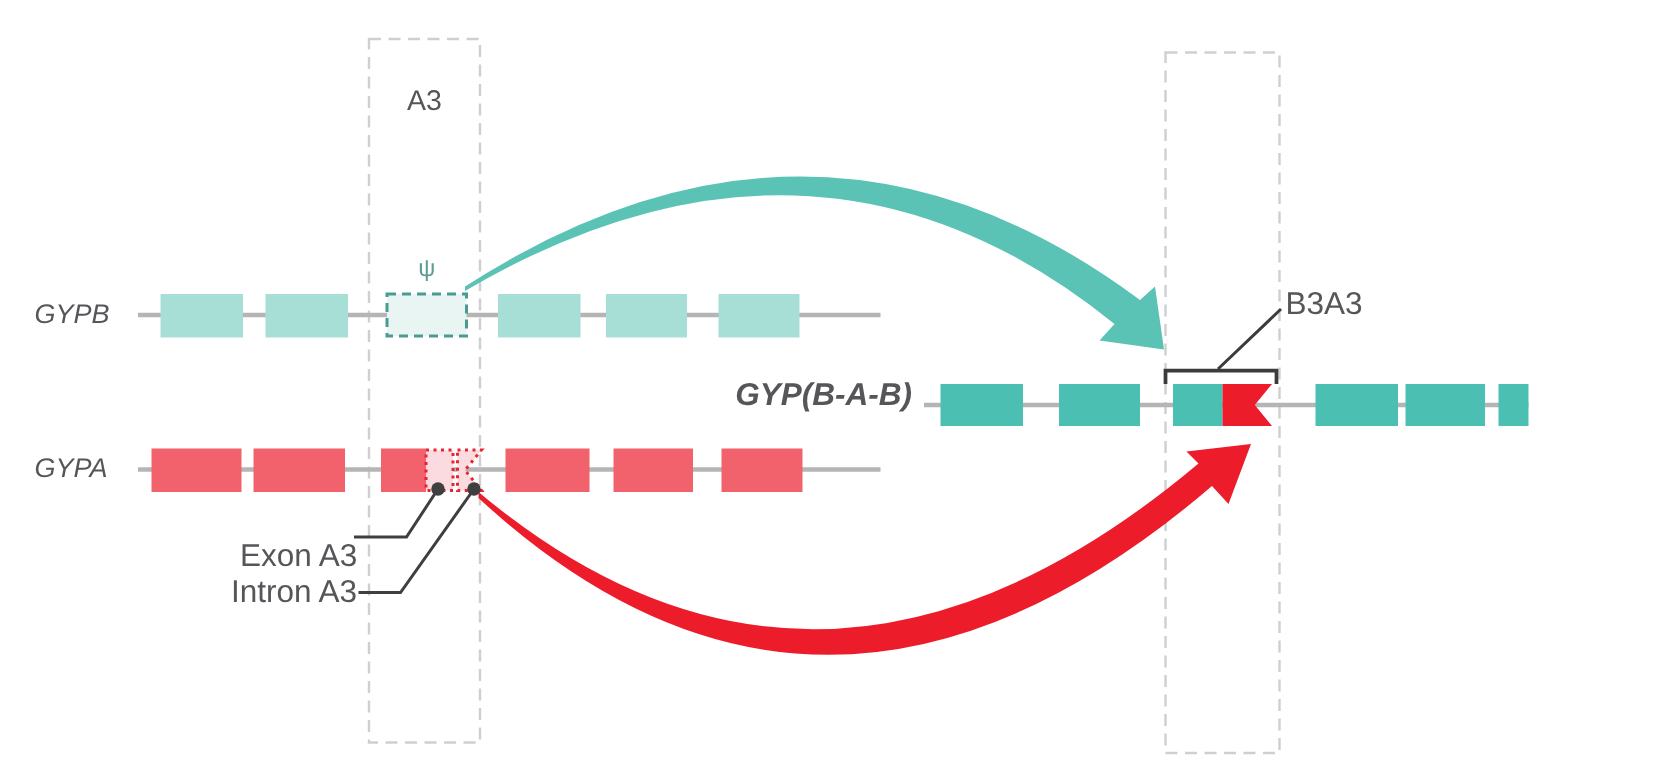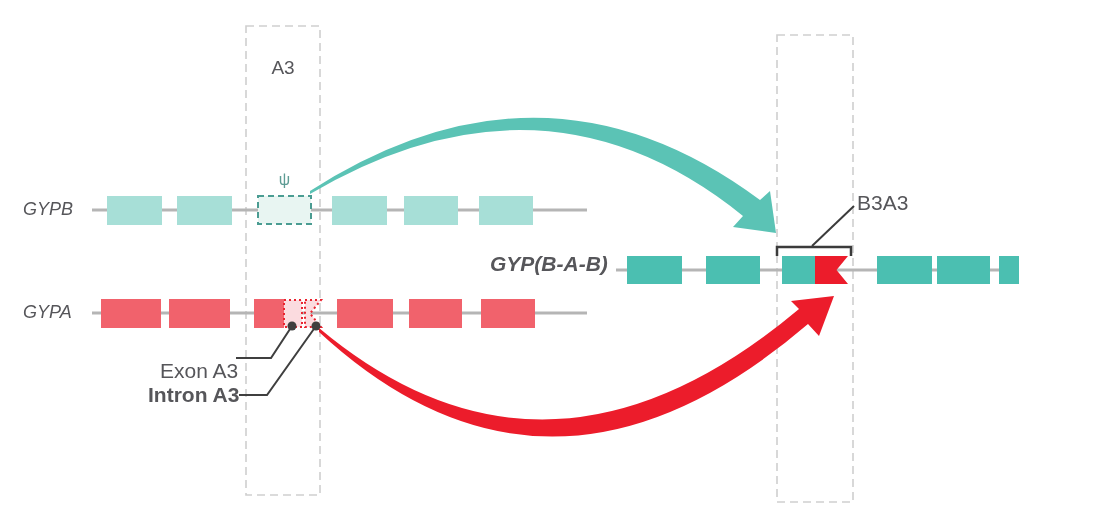--- a/index.html
+++ b/index.html
@@ -23,21 +23,21 @@
   .lbl {
     position: absolute;
     color: #56565a;
     font-size: 21px;
     line-height: 21px;
     white-space: nowrap;
   }
   .italic { font-style: italic; }
   .bold-italic { font-style: italic; font-weight: bold; }
   .center { text-align: center; }
-  .right { text-align: left; }
+  .right { text-align: right; }
   .psi { color: #5e9c94; font-size: 16px; }
   .region { font-size: 19px; }
 </style>
 </head>
 <body>
 
 <div class="canvas">
 
   <svg width="1105" height="521" viewBox="0 0 1105 521">
 
@@ -106,15 +106,15 @@
   <div class="lbl italic" style="left:23px; top:199px; font-size:18px;">GYPB</div>
 
   <div class="lbl italic" style="left:23px; top:302px; font-size:18px;text-align:right;">GYPA</div>
 
   <div class="lbl bold-italic right" style="left:490px; top:253px; width:118px;">GYP(B-A-B)</div>
 
   <div class="lbl" style="left:857px; top:192px;">B3A3</div>
 
   <div class="lbl right" style="left:160px; top:360px; width:75px;">Exon A3</div>
 
-  <div class="lbl right" style="left:148px; top:384px; width:90px;font-weight:bold;">Intron A3</div>
+  <div class="lbl right" style="left:148px; top:384px; width:90px;">Intron A3</div>
 
 </div>
 
 </body></html>

